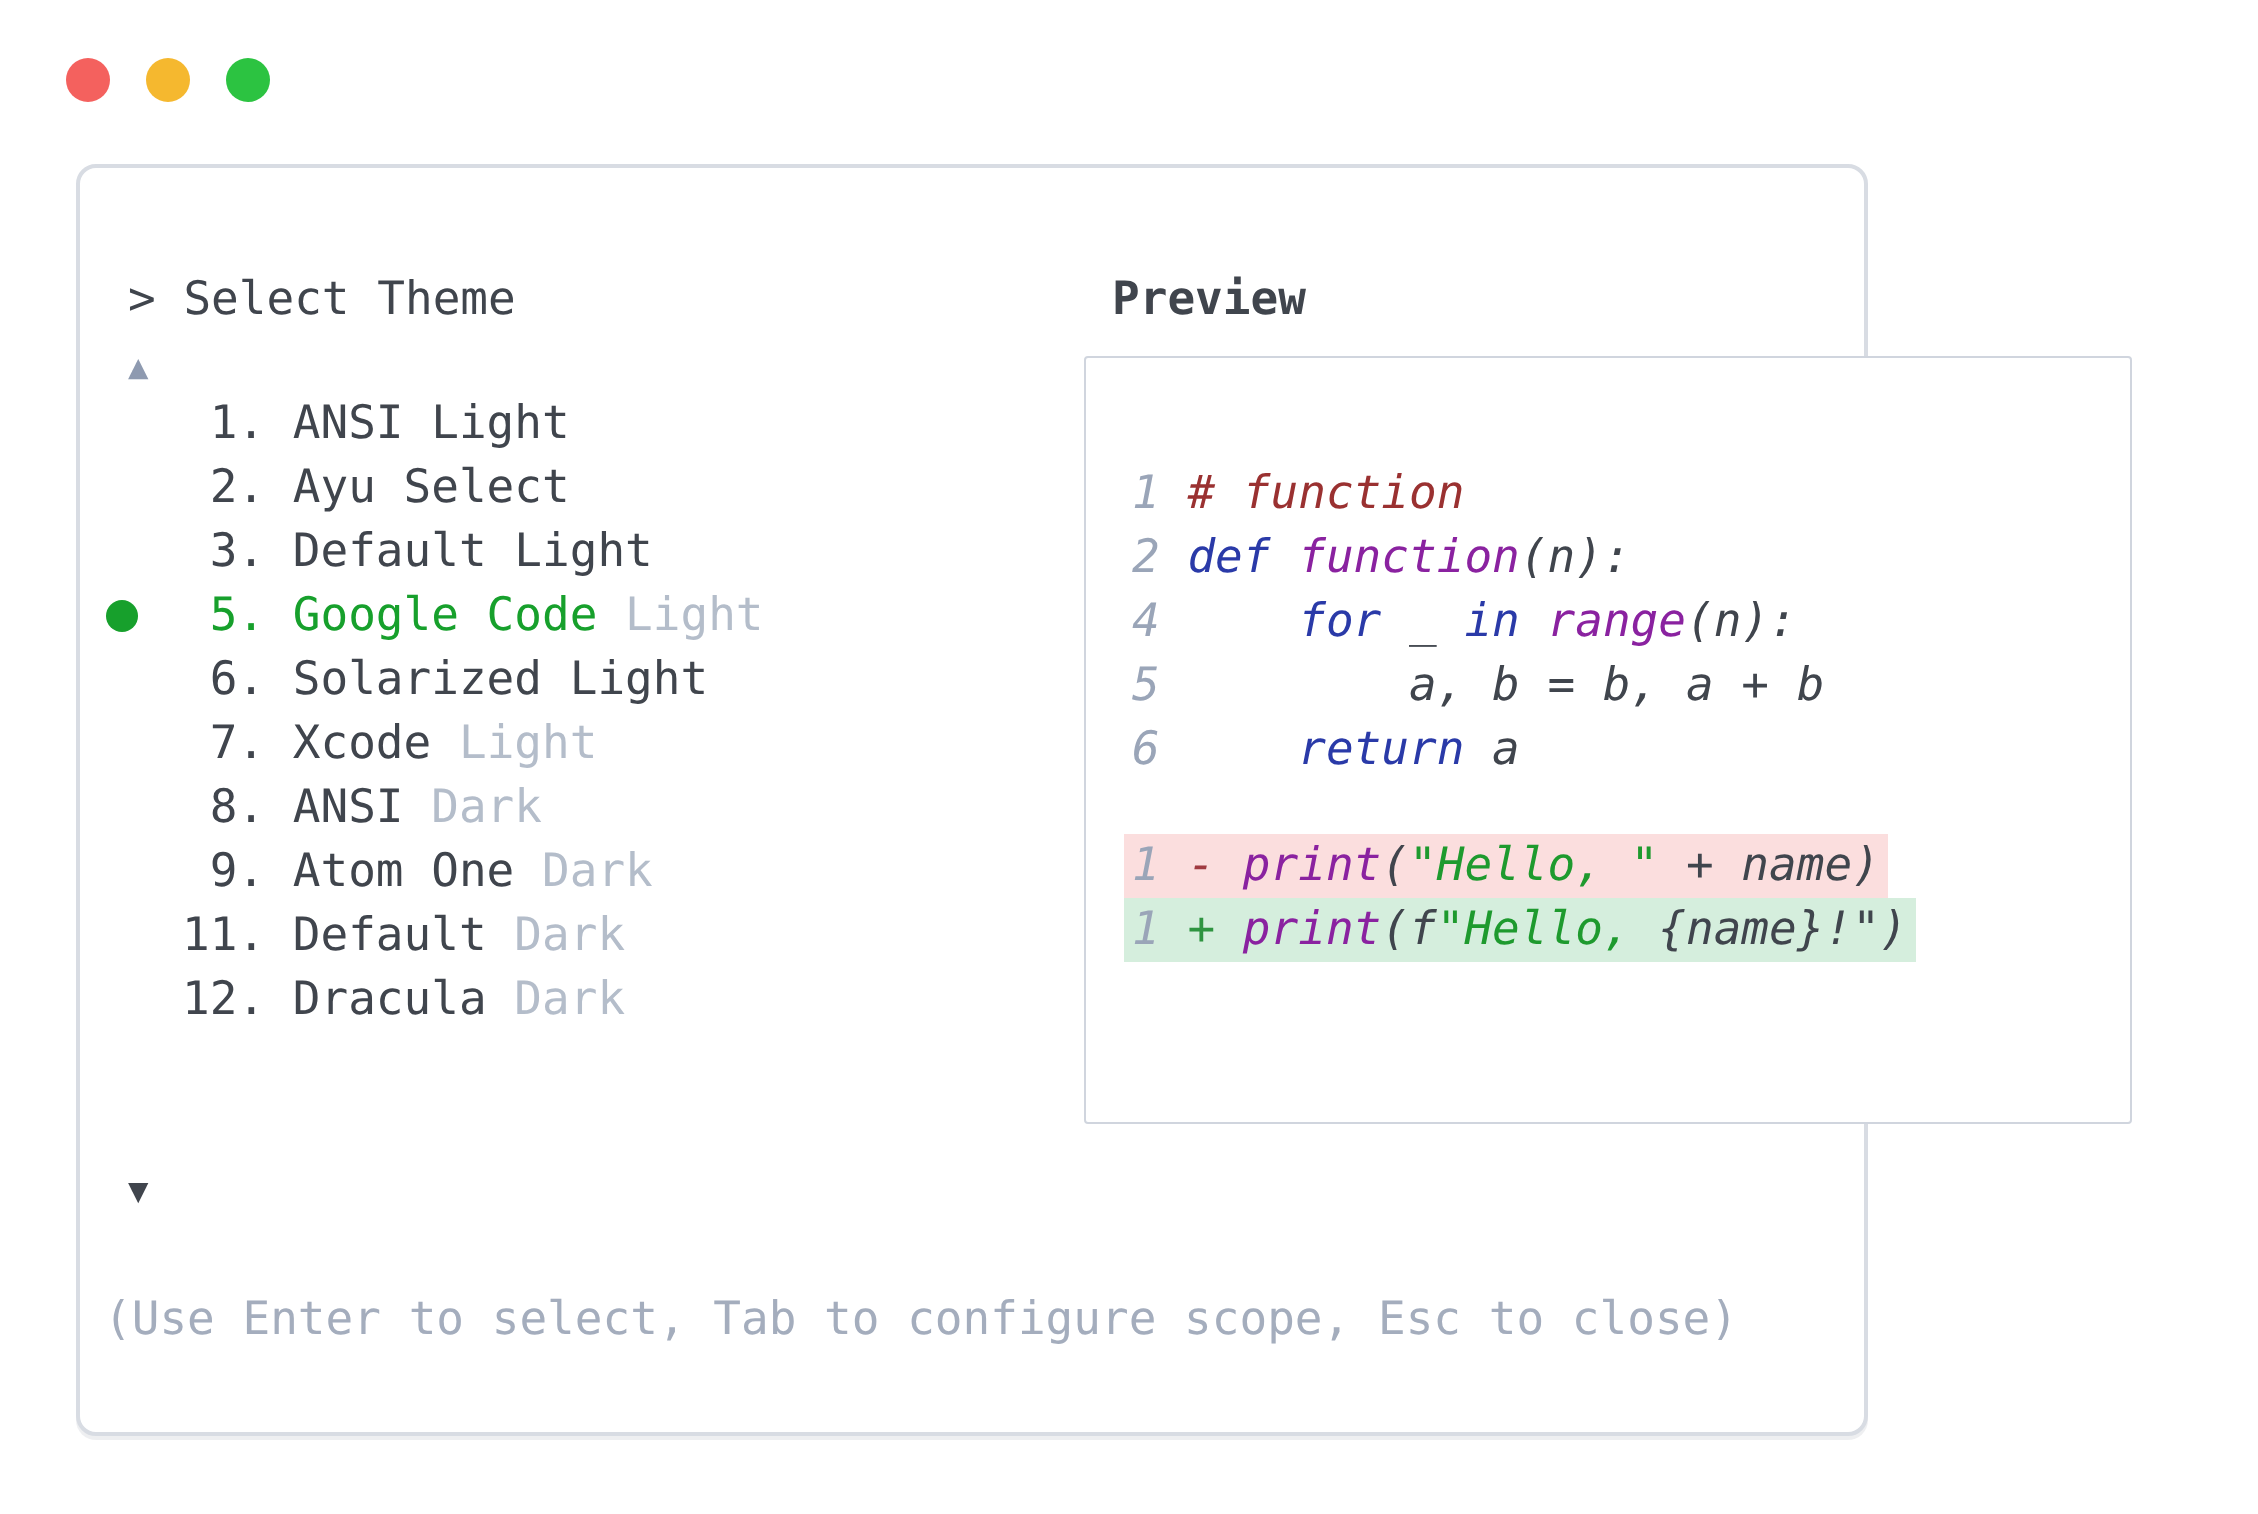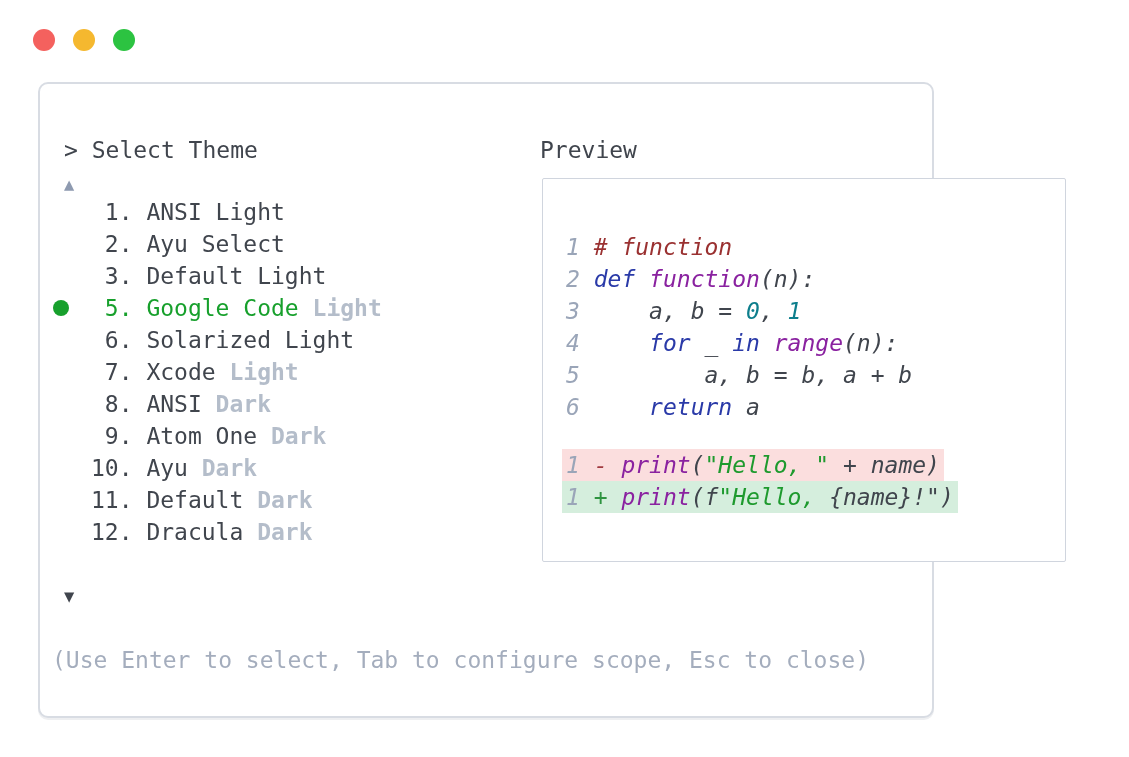--- a/index.html
+++ b/index.html
@@ -13,30 +13,30 @@
   .tl.red{left:33px;background:var(--traffic_red);}
   .tl.yellow{left:73px;background:var(--traffic_yellow);}
   .tl.green{left:113px;background:var(--traffic_green);}
 
   .window{
     position:absolute;left:38px;top:82px;width:896px;height:636px;
     box-sizing:border-box;border:2px solid var(--window_border,#d8dce3);
     border-radius:10px;background:#fff;box-shadow:0 2px 0 rgba(160,168,180,.18);
   }
   .hdr-select{position:absolute;left:24px;top:50px;white-space:pre;color:var(--text_dark);}
-  .hdr-preview{position:absolute;left:500px;top:50px;color:var(--text_dark);}
+  .hdr-preview{position:absolute;left:516px;top:50px;color:var(--text_dark);font-weight:bold;}
   .arrow-up{position:absolute;left:24px;top:84px;font-size:17px;color:var(--up_arrow);}
   .arrow-down{position:absolute;left:24px;top:496px;font-size:17px;color:var(--down_arrow);}
   .hint{position:absolute;left:12px;top:560px;white-space:pre;color:var(--hint);}
 
   .list{position:absolute;left:0;top:112px;width:470px;}
   .trow{position:relative;height:32px;padding-left:51px;white-space:pre;cursor:default;}
   .tnum{display:inline-block;width:3ch;text-align:right;}
   .tname{margin-left:1ch;}
-  .tmuted{margin-left:1ch;color:var(--muted);font-weight:bold;}
+  .tmuted{margin-left:1ch;color:var(--muted);}
   .trow.selected .tnum,.trow.selected .tname{color:var(--selected_green);}
   .dot{position:absolute;left:13px;top:8px;width:16px;height:16px;border-radius:50%;
        background:var(--selected_green);}
 
   .preview-box{
     position:absolute;left:502px;top:94px;width:524px;height:384px;
     box-sizing:border-box;border:1.5px solid var(--preview_border,#d0d5de);
     border-radius:2px;background:#fff;padding:52px 0 0 23px;overflow:hidden;font-style:italic;
   }
   .cline{height:32px;white-space:pre;}
@@ -69,31 +69,29 @@
 
   <div class="list">
       <div class="trow"><span class="tnum">1.</span><span class="tname">ANSI Light</span></div>
       <div class="trow"><span class="tnum">2.</span><span class="tname">Ayu Select</span></div>
       <div class="trow"><span class="tnum">3.</span><span class="tname">Default Light</span></div>
       <div class="trow selected"><span class="dot"></span><span class="tnum">5.</span><span class="tname">Google Code</span><span class="tmuted">Light</span></div>
       <div class="trow"><span class="tnum">6.</span><span class="tname">Solarized Light</span></div>
       <div class="trow"><span class="tnum">7.</span><span class="tname">Xcode</span><span class="tmuted">Light</span></div>
       <div class="trow"><span class="tnum">8.</span><span class="tname">ANSI</span><span class="tmuted">Dark</span></div>
       <div class="trow"><span class="tnum">9.</span><span class="tname">Atom One</span><span class="tmuted">Dark</span></div>
-      <div class="trow"><span class="tnum">10.</span><span class="tname">Ayu</span><span class="tmuted">Dark</span></div>
       <div class="trow"><span class="tnum">11.</span><span class="tname">Default</span><span class="tmuted">Dark</span></div>
       <div class="trow"><span class="tnum">12.</span><span class="tname">Dracula</span><span class="tmuted">Dark</span></div>
     </div>
 
   <div class="arrow-down">▼</div>
 
   <div class="preview-box">
       <div class="cline"><span class="ln">1 </span><span class="tk-cm"># function</span></div>
       <div class="cline"><span class="ln">2 </span><span class="tk-kw">def</span><span class="tk-pl"> </span><span class="tk-fn">function</span><span class="tk-pl">(n):</span></div>
-      <div class="cline"><span class="ln">3 </span><span class="tk-pl">    a, b = </span><span class="tk-num">0</span><span class="tk-pl">, </span><span class="tk-num">1</span></div>
       <div class="cline"><span class="ln">4 </span><span class="tk-pl">    </span><span class="tk-kw">for</span><span class="tk-pl"> _ </span><span class="tk-kw">in</span><span class="tk-pl"> </span><span class="tk-fn">range</span><span class="tk-pl">(n):</span></div>
       <div class="cline"><span class="ln">5 </span><span class="tk-pl">        a, b = b, a + b</span></div>
       <div class="cline"><span class="ln">6 </span><span class="tk-pl">    </span><span class="tk-kw">return</span><span class="tk-pl"> a</span></div>
       <div class="gap"></div>
       <div class="drow removed"><span class="ln">1 </span><span class="sign-minus">- </span><span class="tk-fn">print</span><span class="tk-pl">(</span><span class="tk-str">"Hello, "</span><span class="tk-pl"> + name)</span></div>
       <div class="drow added"><span class="ln">1 </span><span class="sign-plus">+ </span><span class="tk-fn">print</span><span class="tk-pl">(f</span><span class="tk-str">"Hello, </span><span class="tk-pl">{name}!")</span></div>
     </div>
 
   <div class="hint">(Use Enter to select, Tab to configure scope, Esc to close)</div>
 </div>

